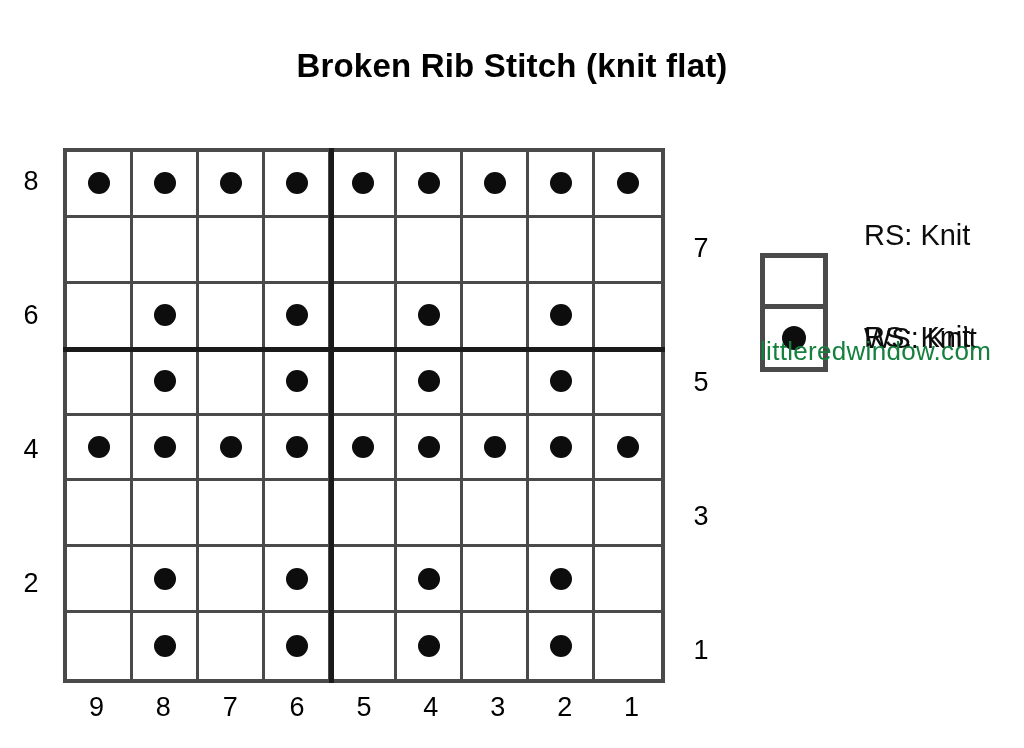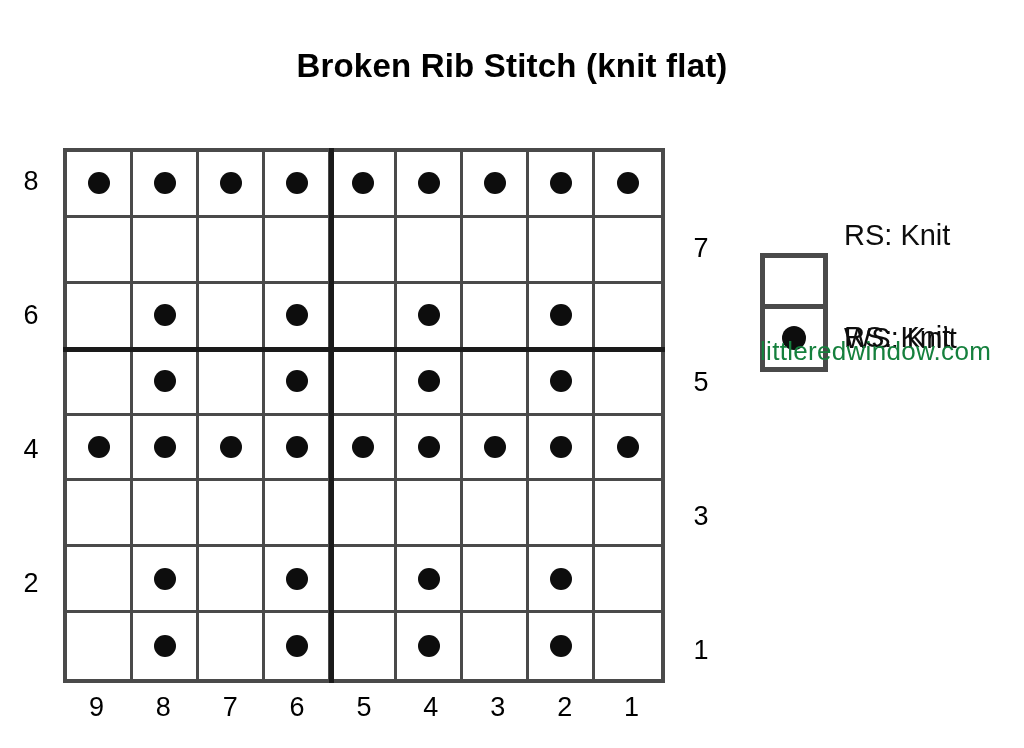--- a/index.html
+++ b/index.html
@@ -104,21 +104,21 @@
     width: 68px; height: 68px;
     border: 5px solid #4a4a4a;
     background: #ffffff;
     display: flex;
     align-items: center;
     justify-content: center;
     flex: 0 0 auto;
   }
   .swatch .dot { width: 24px; height: 24px; }
   .legend-text {
-    margin-left: 16px;
+    margin-left: 36px;
     font-size: 29px;
     color: #0d0d0d;
     line-height: 1.18;
     white-space: pre;
   }
   .legend-text .ln { display: block; }
 
   #watermark {
     position: absolute;
     left: 760px; top: 336px;

